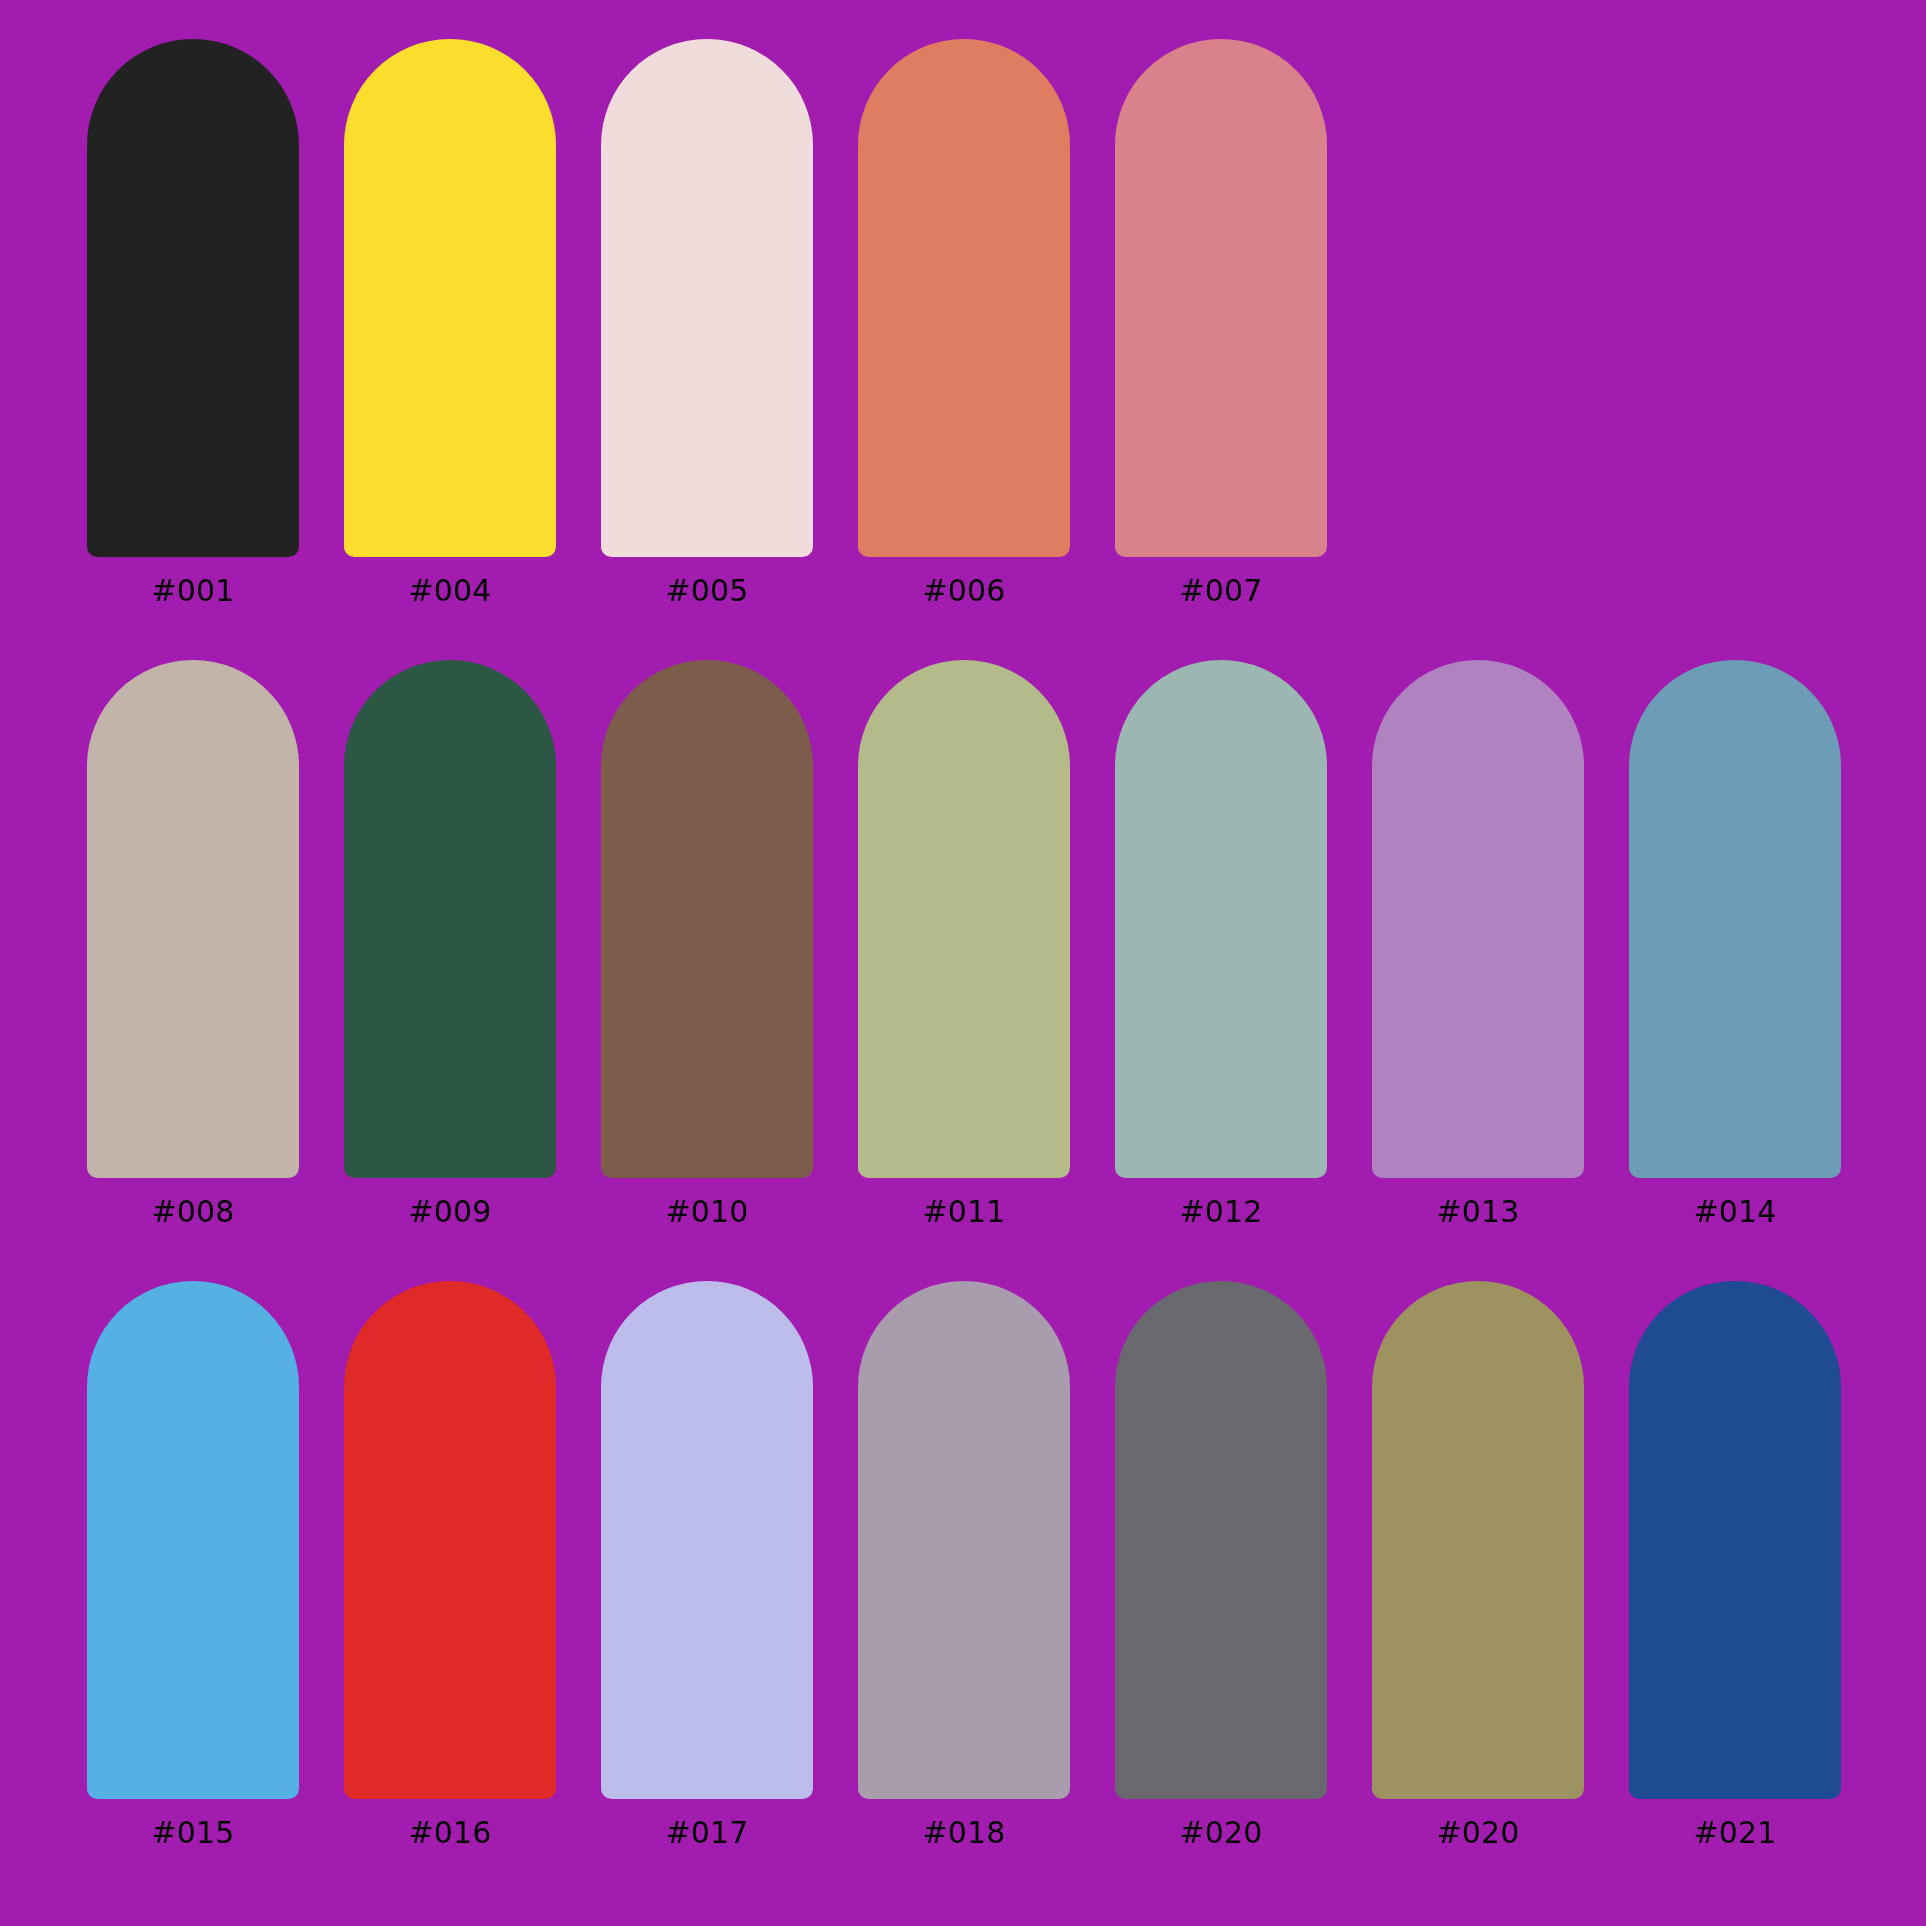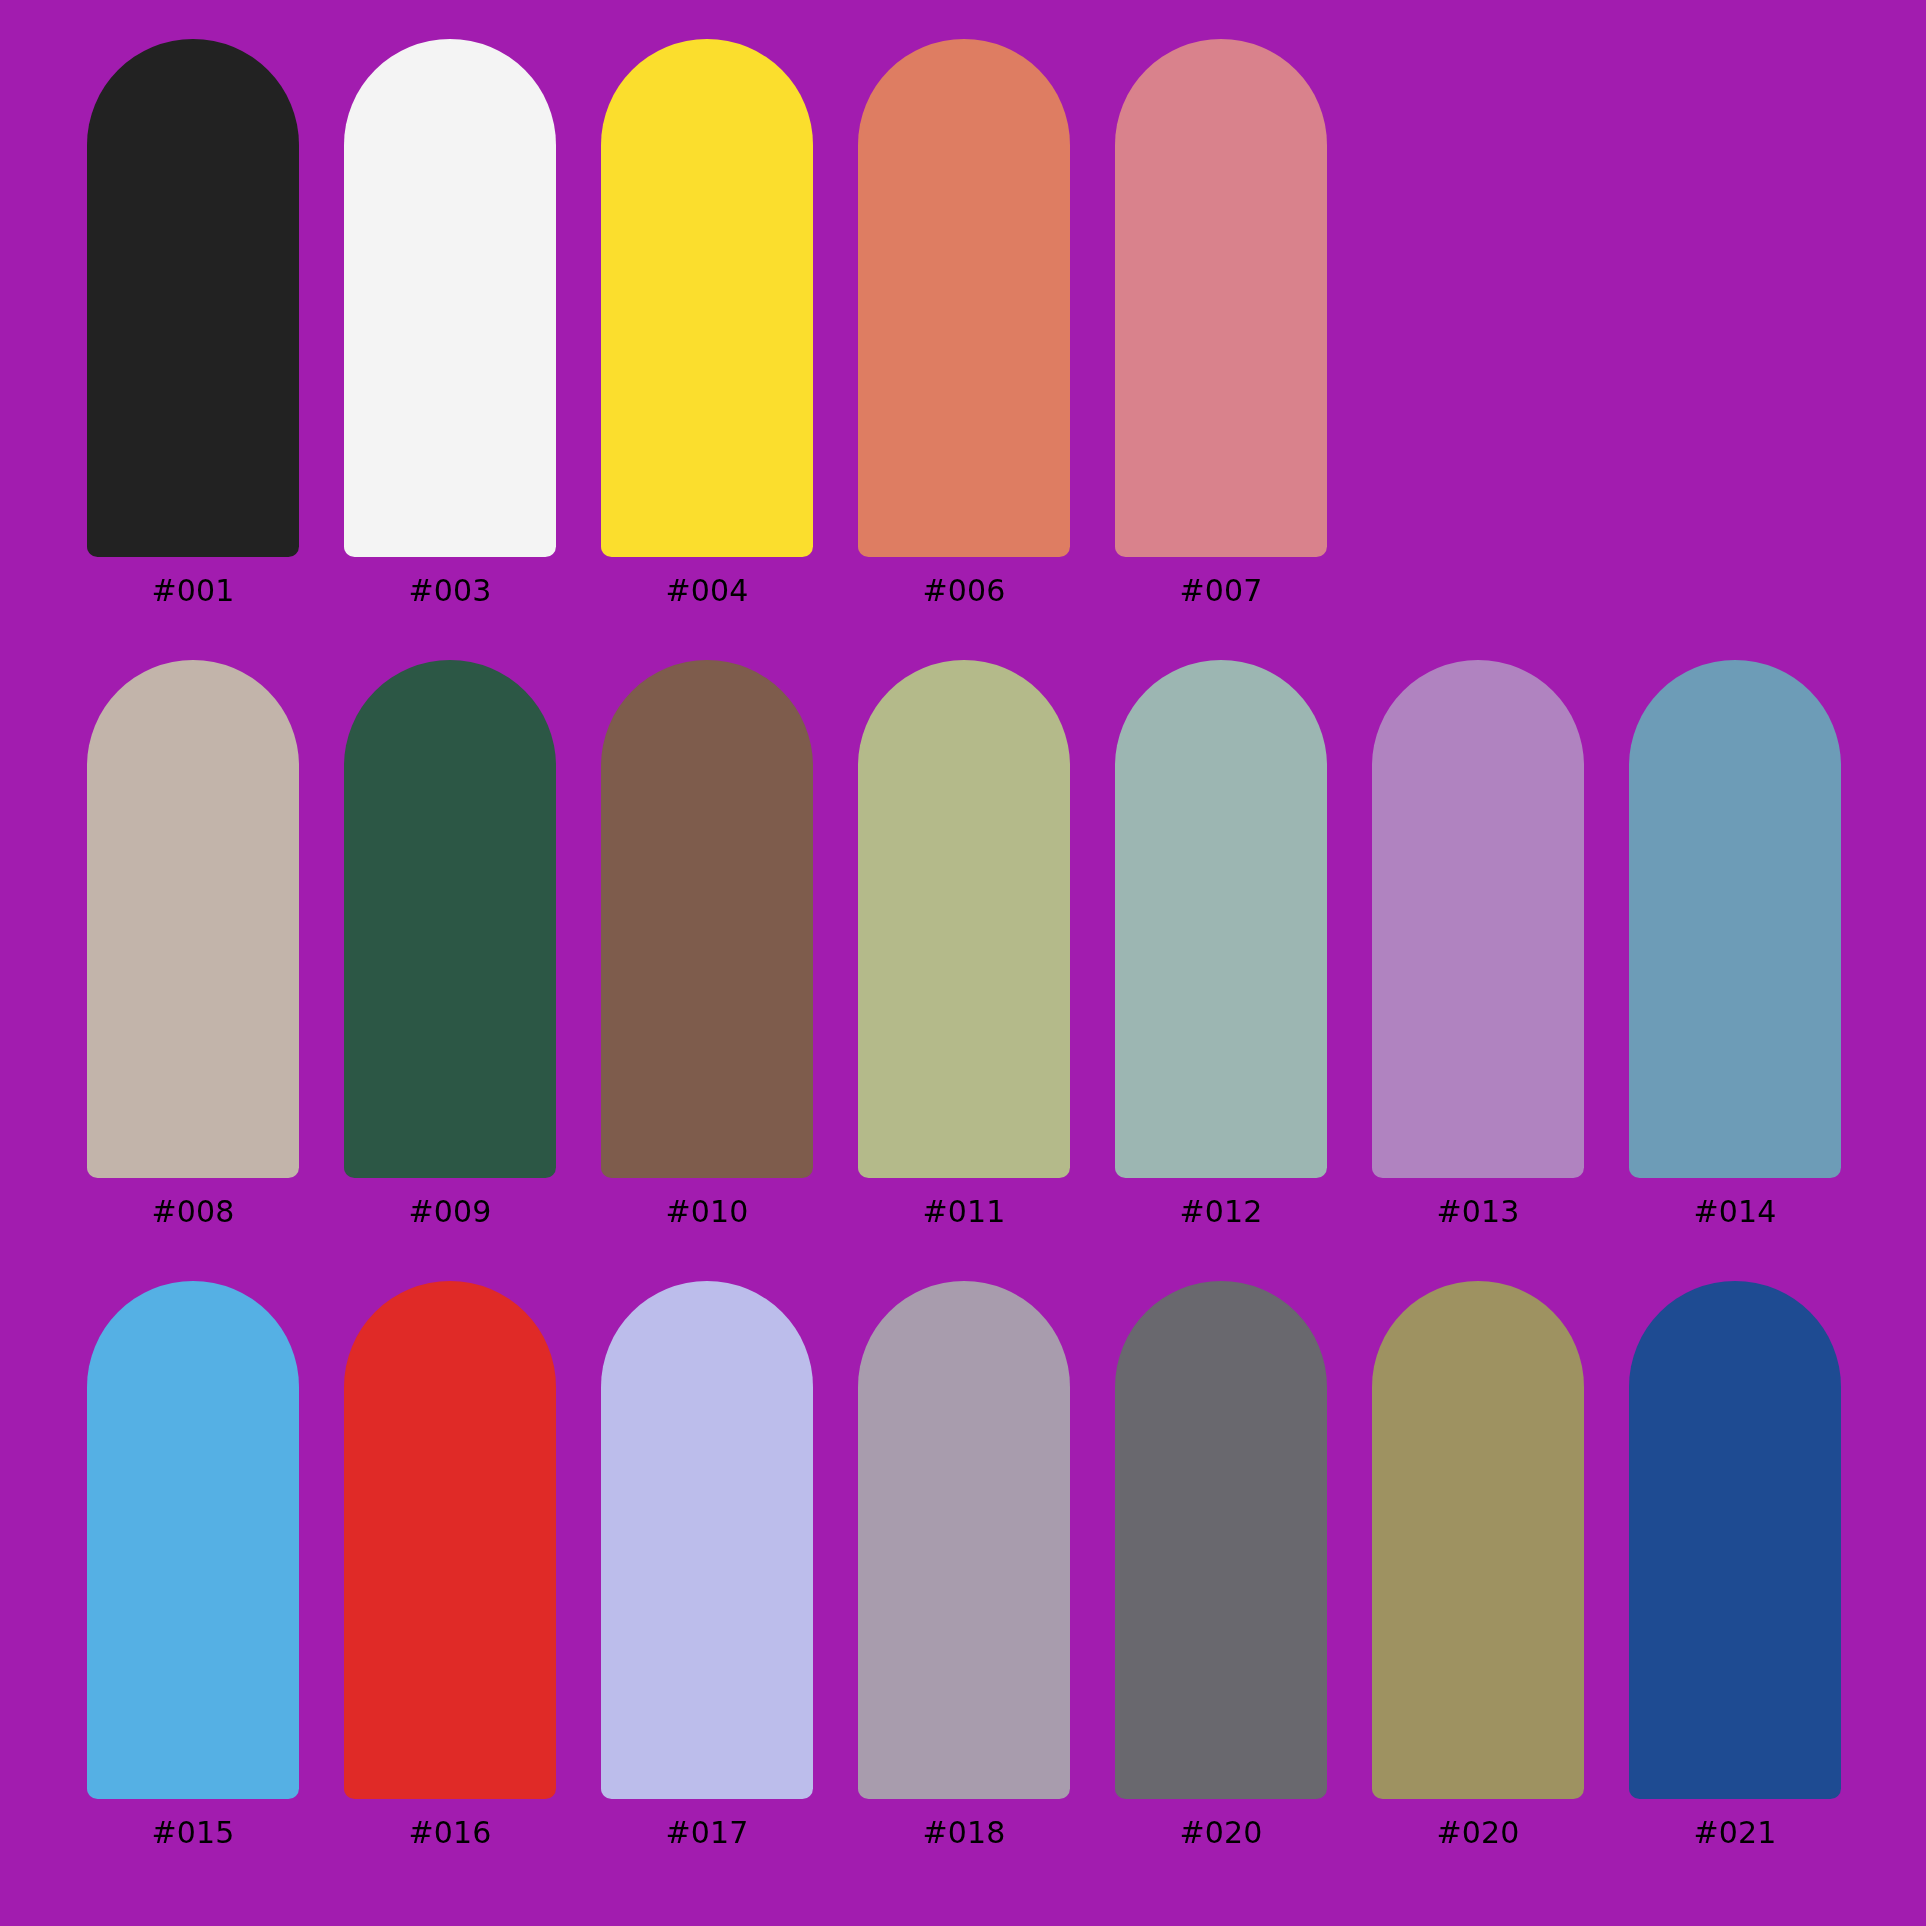--- a/index.html
+++ b/index.html
@@ -75,26 +75,26 @@
 <body style="background: rgb(255, 255, 255);">
 
 <div id="palette-board" style="background: #a21caf;">
 
   <div class="swatch-row">
     <div class="swatch-cell">
       <div class="swatch-chip" style="background: rgb(34, 34, 34);"></div>
       <div class="swatch-label">#001</div>
     </div>
     <div class="swatch-cell">
-      <div class="swatch-chip" style="background: rgb(244, 244, 244);"></div>
-      <div class="swatch-label">#003</div>
+      <div class="swatch-chip" style="background: rgb(251, 222, 45);"></div>
+      <div class="swatch-label">#004</div>
     </div>
     <div class="swatch-cell">
-      <div class="swatch-chip" style="background: rgb(251, 222, 45);"></div>
-      <div class="swatch-label">#004</div>
+      <div class="swatch-chip" style="background: rgb(241, 220, 220);"></div>
+      <div class="swatch-label">#005</div>
     </div>
     <div class="swatch-cell">
       <div class="swatch-chip" style="background: rgb(222, 125, 98);"></div>
       <div class="swatch-label">#006</div>
     </div>
     <div class="swatch-cell">
       <div class="swatch-chip" style="background: rgb(217, 130, 140);"></div>
       <div class="swatch-label">#007</div>
     </div>
   </div>

